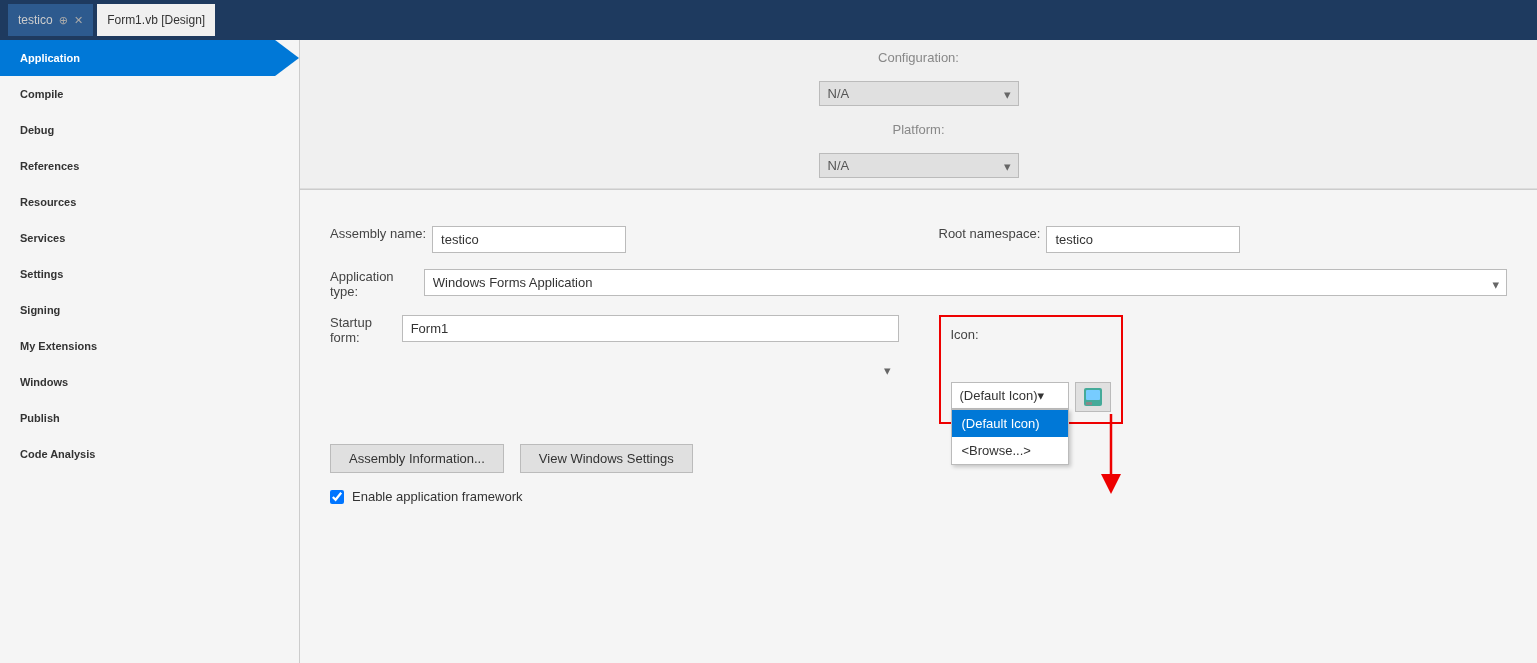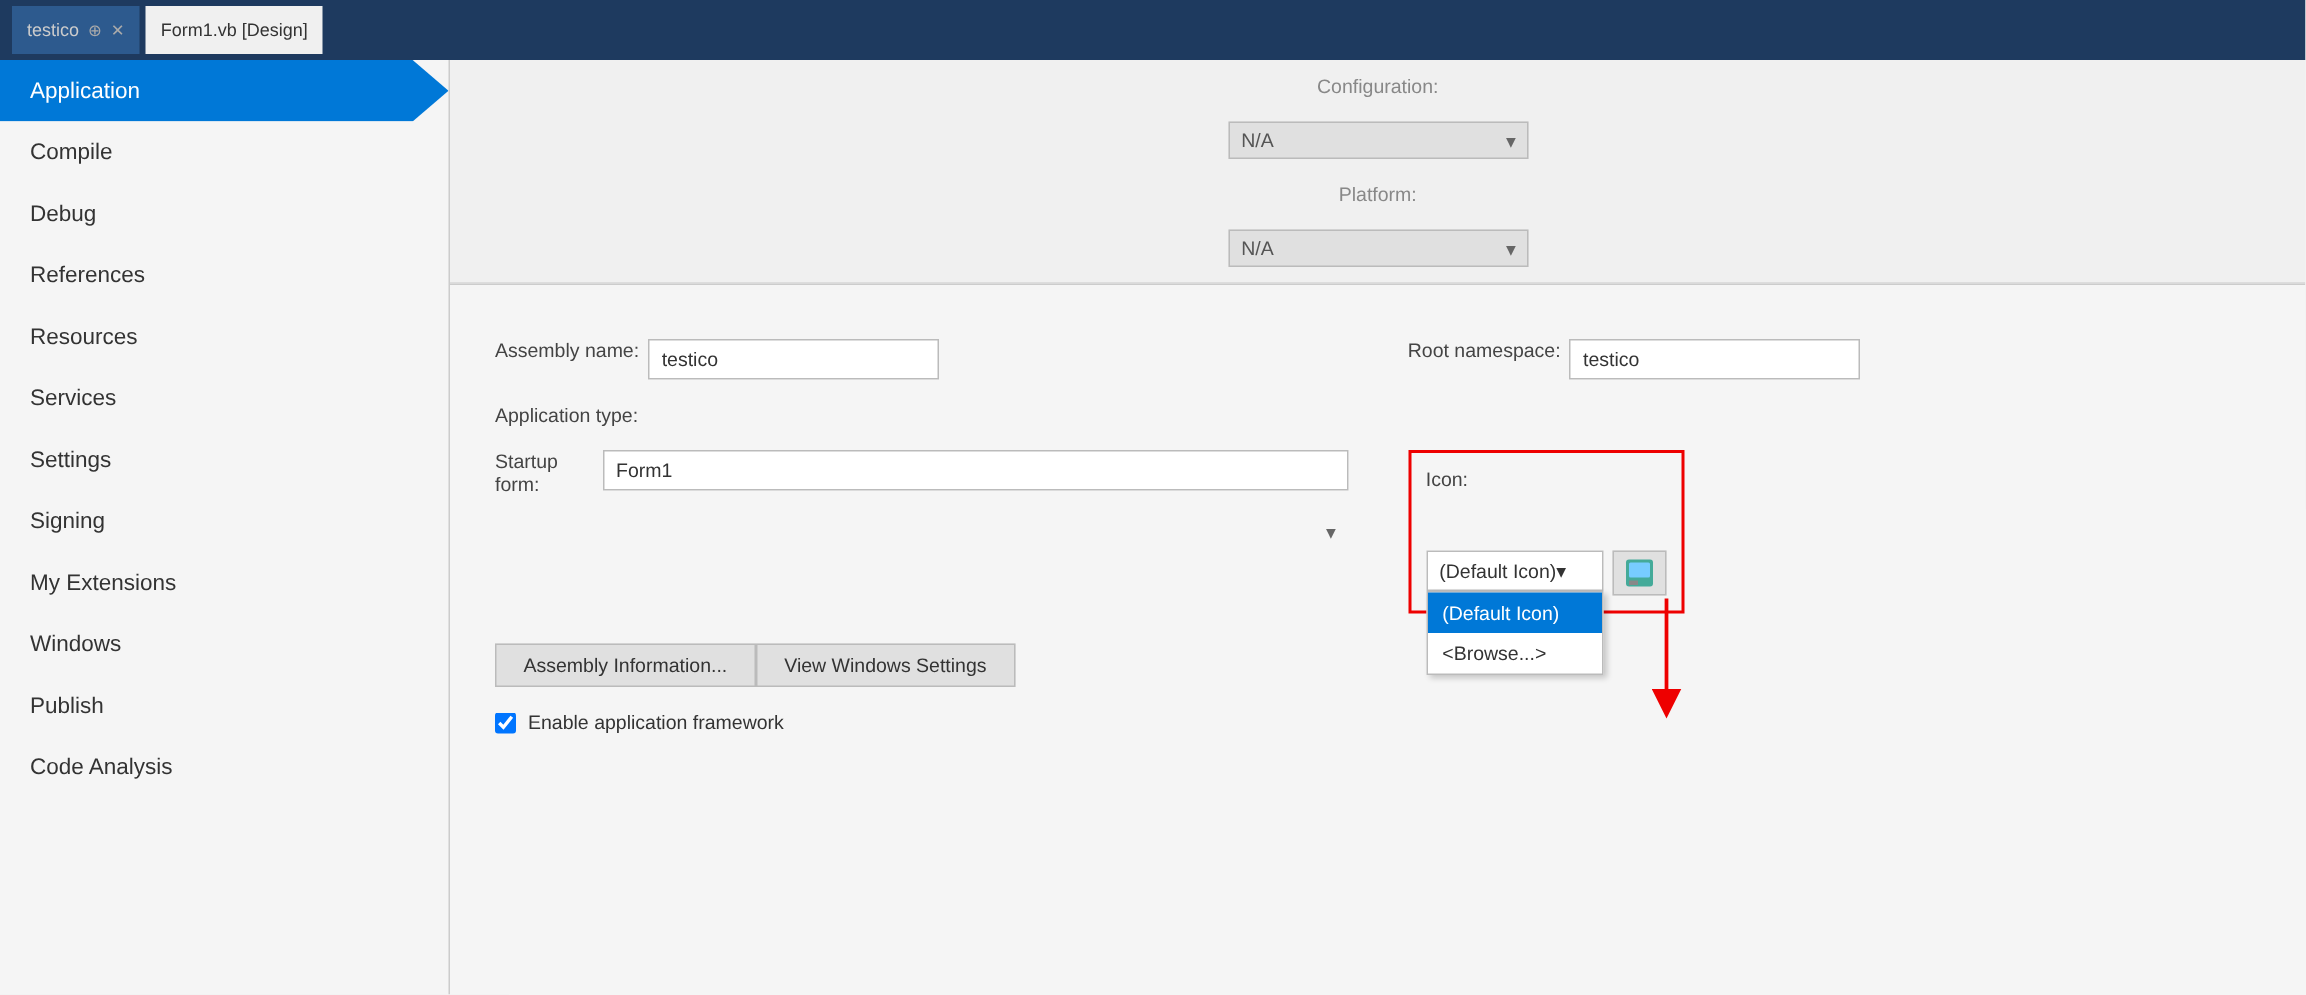--- a/index.html
+++ b/index.html
@@ -60,21 +60,22 @@
     .sidebar {
       width: 300px;
       background: #f5f5f5;
       border-right: 1px solid #ccc;
       flex-shrink: 0;
     }
     .sidebar-item {
       padding: 12px 20px;
       cursor: pointer;
       color: #333;
-      font-size: 15px;
+      font-size: 11px;
+      font-weight: bold;
     }
     .sidebar-item.active {
       background: #0078d7;
       color: white;
       clip-path: polygon(0 0, 92% 0, 100% 50%, 92% 100%, 0 100%);
       padding-right: 30px;
     }
 
     
     .content {
@@ -241,20 +242,21 @@
       cursor: pointer;
       display: flex;
       align-items: center;
       justify-content: center;
       flex-shrink: 0;
     }
 
     
     .buttons-row {
       display: flex;
+      gap: 16px;
       margin: 20px 0 16px 0;
     }
 
     .action-btn {
       padding: 6px 18px;
       border: 1px solid #bbb;
       background: #e0e0e0;
       font-size: 13px;
       cursor: pointer;
       color: #333;
@@ -361,20 +363,23 @@
         </div>
         <div class="form-group">
           <label>Root namespace:</label>
           <input class="form-input" type="text" value="testico" style="">
         </div>
       </div>
 
       <div class="form-row">
         <div class="form-group">
           <label>Application type:</label>
+          <div class="form-select-wrapper">
+            <select><option>Windows Forms Application</option></select>
+          </div>
         </div>
       </div>
 
       <div class="form-row">
         <div class="form-group">
           <label>Startup form:</label>
           <div class="form-select-wrapper">
             <select><option>Form1</option></select>
           </div>
         </div>

